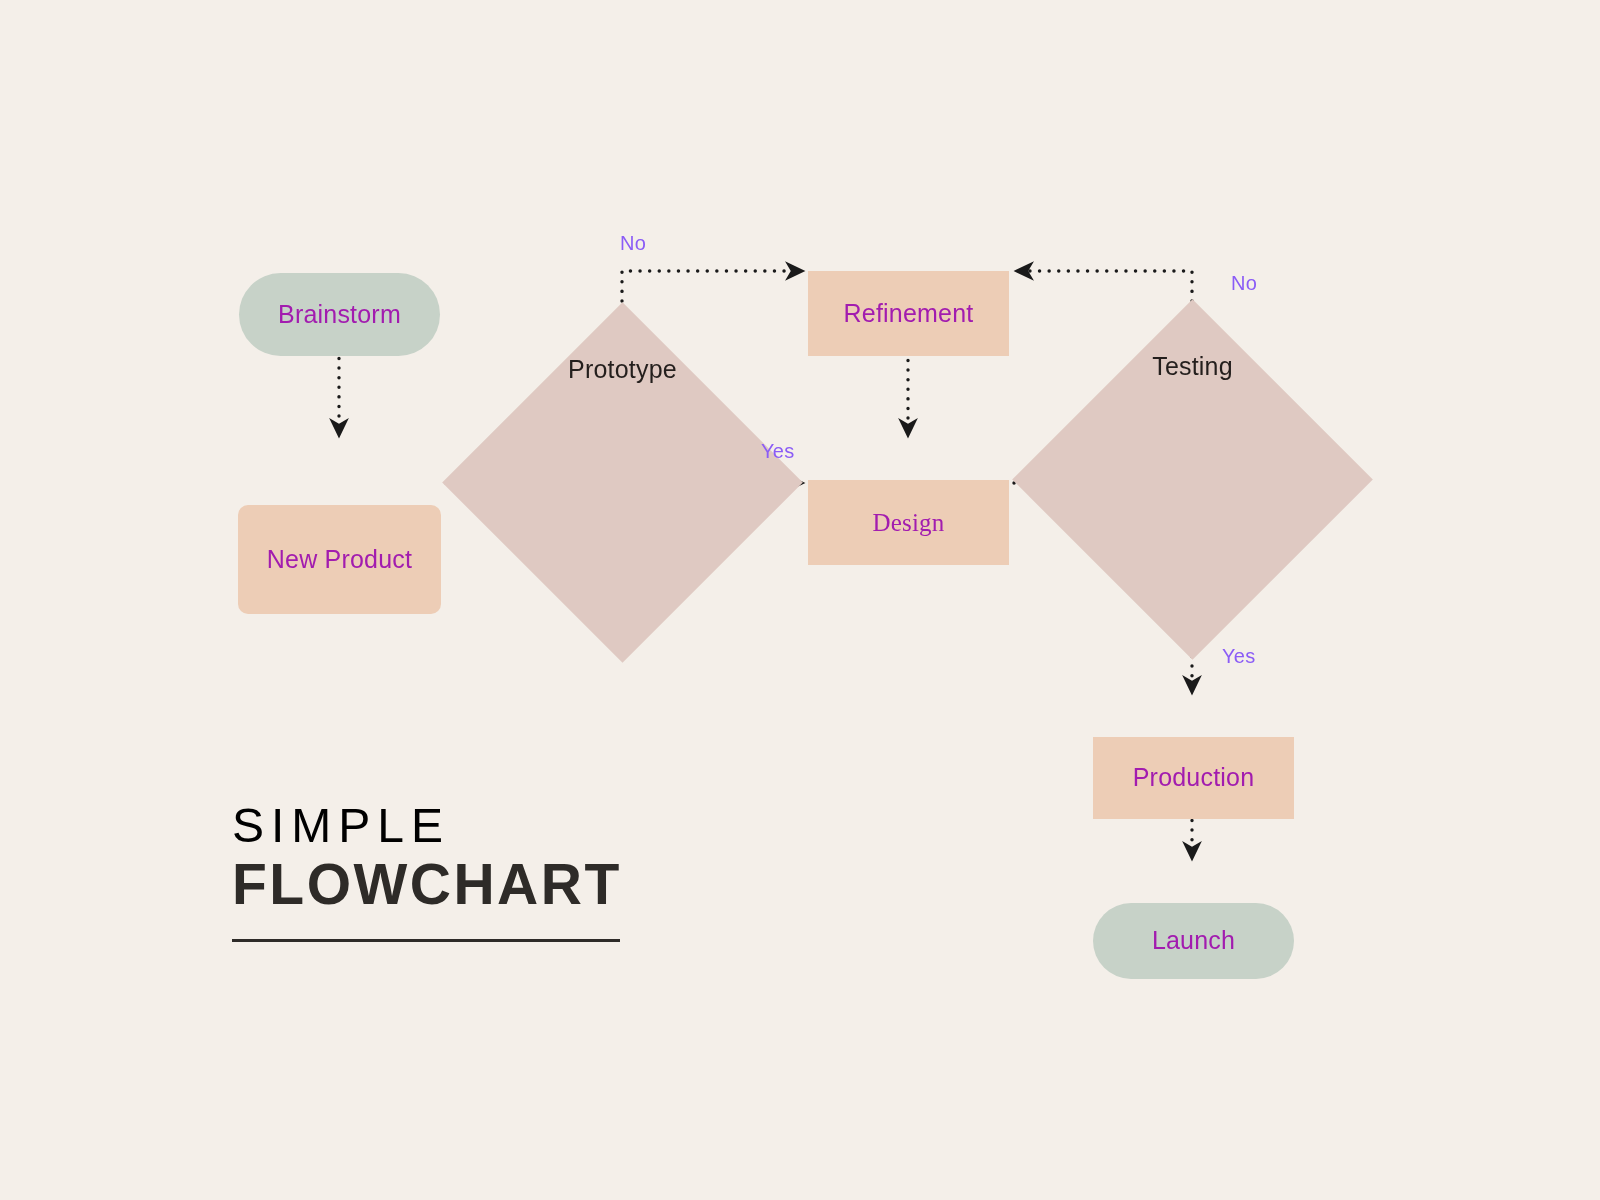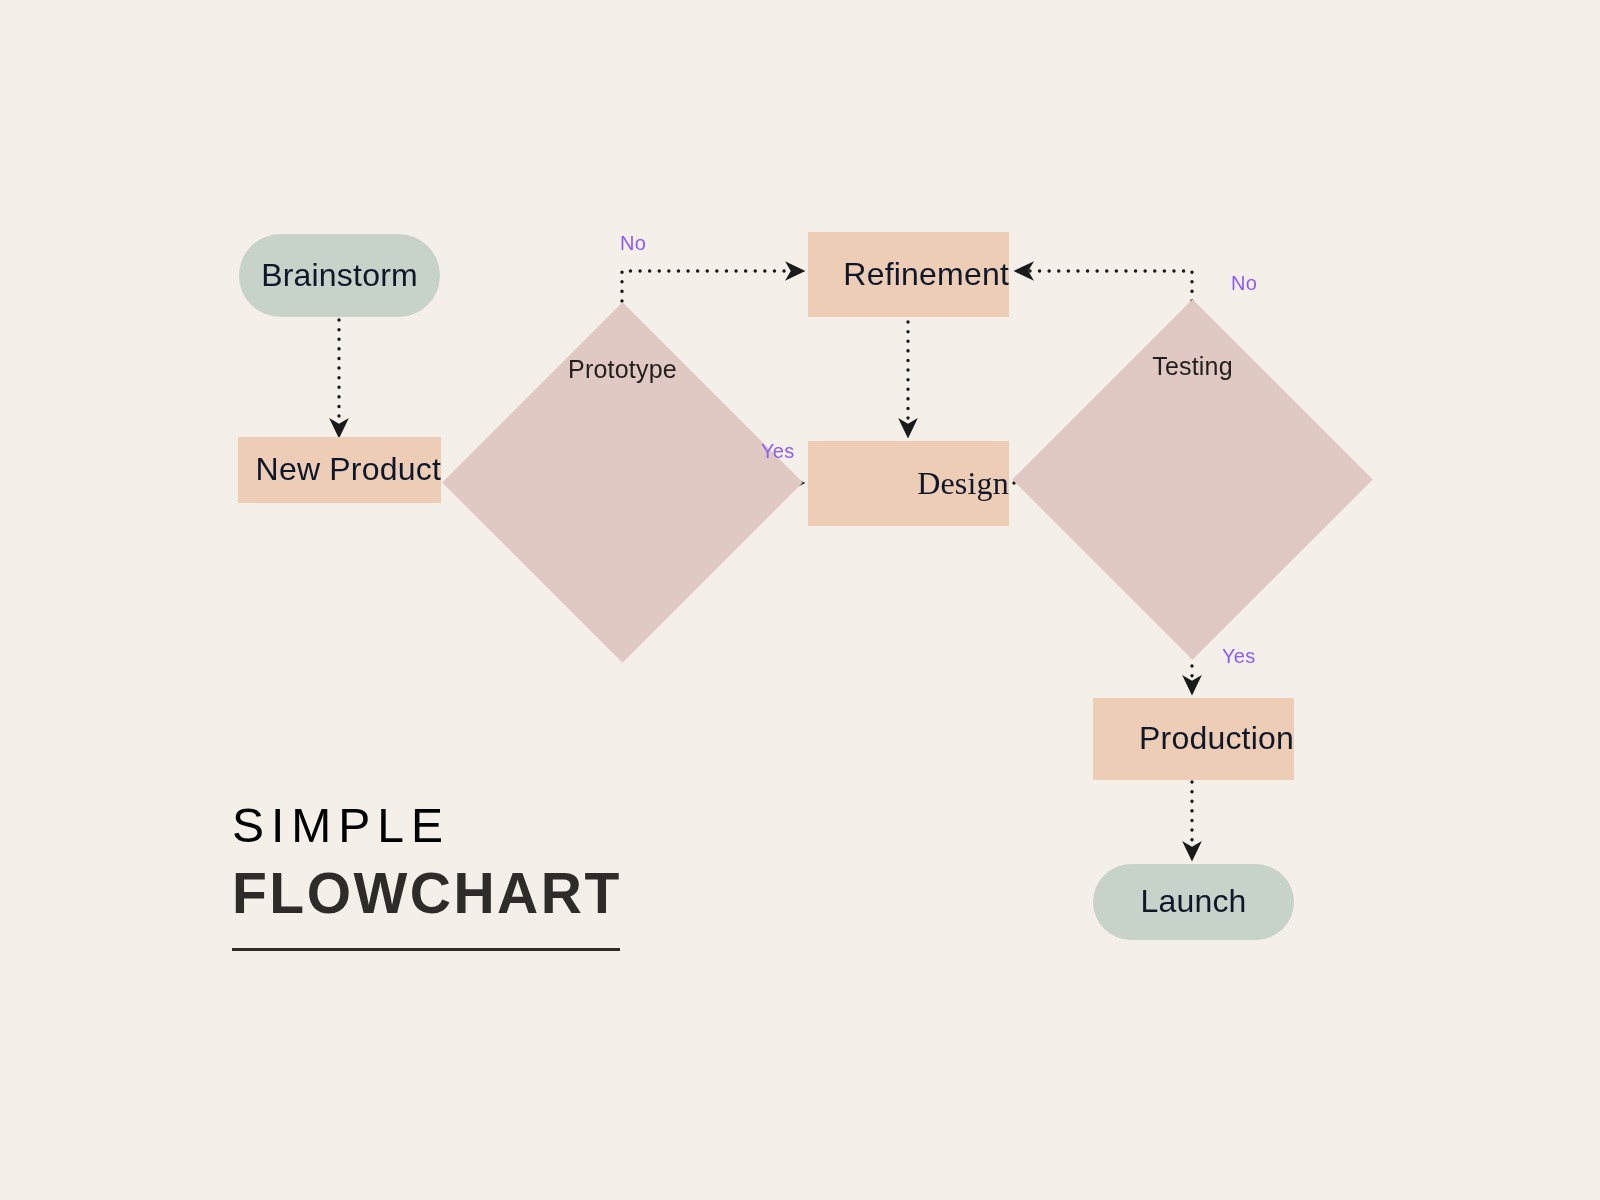--- a/index.html
+++ b/index.html
@@ -26,34 +26,34 @@
     width: 1600px;
     height: 1200px;
     pointer-events: none;
   }
   .node {
     position: absolute;
     display: flex;
     align-items: center;
     justify-content: center;
     box-sizing: border-box;
-    color: #0f172a;
-    font-size: 32px;
+    color: #a21caf;
+    font-size: 25px;
     font-weight: 400;
     letter-spacing: 0.2px;
     text-align: center;
     line-height: 1.1;
+    margin-top: 39px;
   }
   .node-terminator {
     background: #c7d2c8;
     border-radius: 46px;
   }
   .node-process {
     background: #edcdb6;
-    justify-content: flex-end;
   }
   .node-decision-wrap {
     position: absolute;
     display: flex;
     align-items: flex-start;
     justify-content: center;
   }
   .diamond-shape {
     position: absolute;
     left: 0;
@@ -89,21 +89,21 @@
     letter-spacing: 7px;
     color: #000000;
     line-height: 1.08;
   }
   .title-line2 {
     font-size: 57px;
     font-weight: 700;
     letter-spacing: 2.5px;
     color: #2e2b28;
     line-height: 1.08;
-    margin-top: 11px;
+    margin-top: 2px;
   }
   .title-rule {
     margin-top: 24px;
     width: 388px;
     height: 3px;
     background: #2e2b28;
   }
 </style>
 </head>
 <body>
@@ -126,21 +126,21 @@
       <path d="M 1192,349 L 1192,271 L 1017,271"></path>
       <path d="M 1192,618 L 1192,692"></path>
       <path d="M 1192,782 L 1192,858"></path>
     </g>
   </svg>
 
   <div class="node node-terminator" style="left:239px; top:234px; width:201px; height:83px;">
     <span>Brainstorm</span>
   </div>
 
-  <div class="node node-process" style="left:238px; top:437px; width:203px; height:66px;">
+  <div class="node node-process" style="left:238px; top:466px; width:203px; height:109px;border-radius:10px;">
     <span>New Product</span>
   </div>
 
   <div class="node-decision-wrap" style="left:495px; top:355px; width:255px; height:255px;">
     <div class="diamond-shape"></div>
     <span class="diamond-label">Prototype</span>
   </div>
 
   <div class="node node-process" style="left:808px; top:232px; width:201px; height:85px;">
     <span>Refinement</span>

